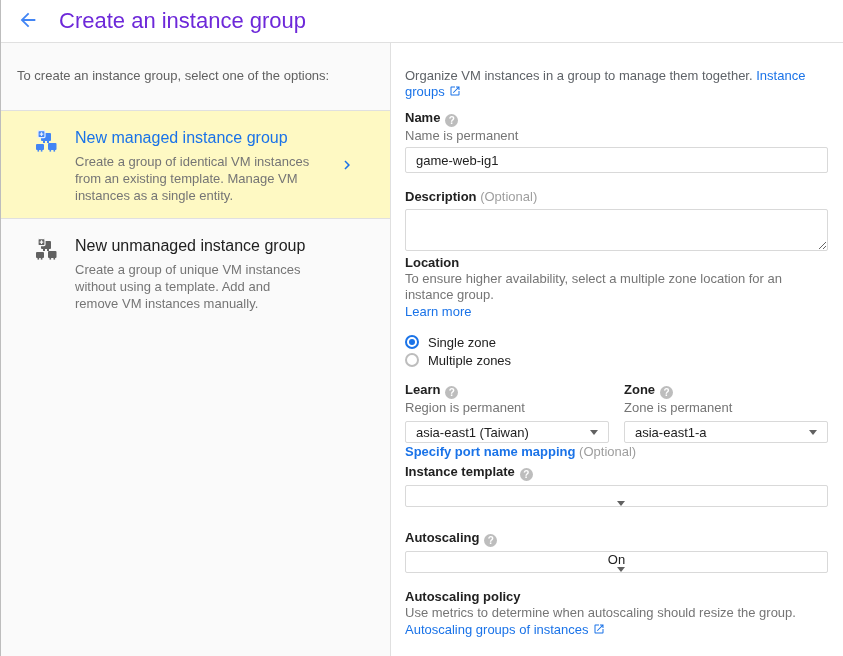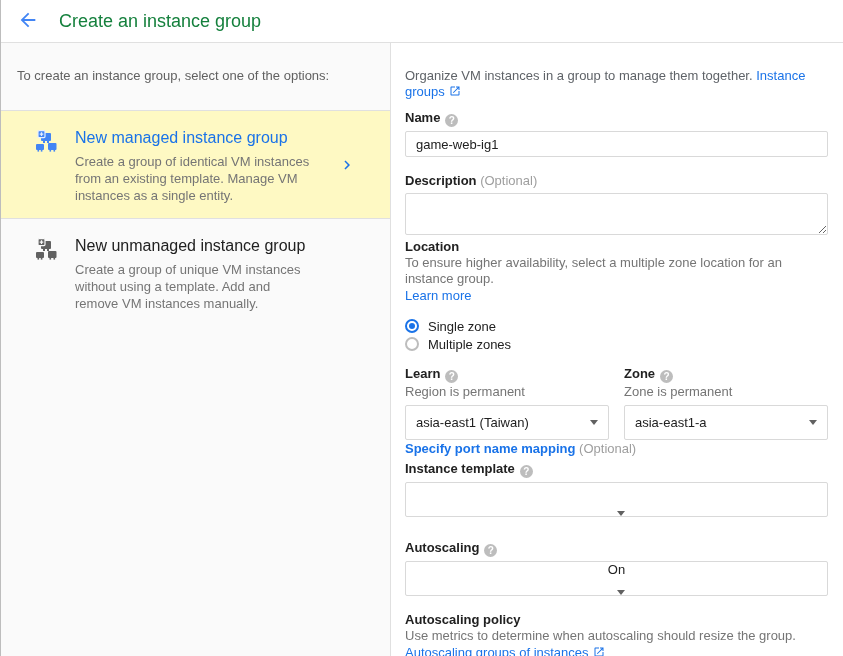--- a/index.html
+++ b/index.html
@@ -7,21 +7,21 @@
   body { font-family:"Liberation Sans","DejaVu Sans",sans-serif; color:#212121; }
   .page { position:relative; width:843px; height:656px; background:#fff; overflow:hidden;
           border-left:1px solid #bdbdbd; }
 
   
   .header { height:43px; display:flex; align-items:center; background:#fff;
             border-bottom:1px solid #e0e0e0; padding-left:15px; }
   .back-btn { width:24px; height:24px; border:none; background:transparent; cursor:pointer;
               color:#4285f4; display:flex; align-items:center; justify-content:center; }
   .back-btn svg { width:22px; height:22px; fill:currentColor; }
-  .page-title { font-size:18px; color:#15803d; margin-left:19px; font-weight:400; }
+  .page-title { font-size:22px; color:#6d28d9; margin-left:19px; font-weight:400; }
 
   
   .content { display:flex; height:613px; }
   .left-panel { width:390px; background:#fafafa; border-right:1px solid #e0e0e0; }
   .right-panel { flex:1; background:#fff; padding:25px 15px 0 14px; }
 
   
   .panel-intro { padding:25px 16px 26px 16px; font-size:13px; color:#616161; line-height:16px; }
   .option-card { position:relative; border-top:1px solid #e0e0e0; padding:17px 60px 14px 33px;
                  display:flex; cursor:pointer; }
@@ -71,21 +71,21 @@
   .radio { width:14px; height:14px; border-radius:50%; flex:0 0 14px; position:relative; }
   .radio.on { border:2px solid #1a73e8; }
   .radio.on::after { content:""; position:absolute; left:2px; top:2px; width:6px; height:6px;
                      border-radius:50%; background:#1a73e8; }
   .radio.off { border:2px solid #bdbdbd; }
   .radio-label { font-size:13px; color:#212121; margin-left:9px; line-height:16px; }
 
   .two-col { display:flex; gap:15px; }
   .col { flex:1; }
 
-  .select { height:35px; margin-top:6px; border:1px solid #d9d9d9; border-radius:2px; background:#fff;
+  .select { height:22px; margin-top:6px; border:1px solid #d9d9d9; border-radius:2px; background:#fff;
             display:flex; align-items:center; padding:0 10px; font-size:13px; color:#212121;
             cursor:pointer; justify-content:space-between; }
   .select .caret { width:0; height:0; border-left:4px solid transparent; border-right:4px solid transparent;
                    border-top:5px solid #616161; margin-left:8px; flex:0 0 auto; }
   .select.mt4 { margin-top:4px;flex-direction:column; }
 </style>
 </head>
 <body>
 
 <div class="page">
@@ -160,20 +160,21 @@
 
       <div class="form-intro">
         <span>Organize VM instances in a group to manage them together.</span>
         <a class="link">Instance groups</a><span class="link ext-icon"><svg viewBox="0 0 24 24">
               <path d="M19 19H5V5h7V3H5c-1.11 0-2 .9-2 2v14c0 1.1.89 2 2 2h14c1.1 0 2-.9 2-2v-7h-2v7zM14 3v2h3.59l-9.83 9.83 1.41 1.41L19 6.41V10h2V3h-7z"></path>
             </svg></span>
       </div>
 
       <div class="mt10">
         <div class="field-label"><span>Name</span><span class="help">?</span></div>
+        <div class="sub-label">Name is permanent</div>
         <input class="text-input" type="text" value="game-web-ig1" style="">
       </div>
 
       <div class="mt16">
         <div class="field-label"><span>Description</span> <span class="optional">(Optional)</span></div>
         <textarea class="textarea" style=""></textarea>
       </div>
 
       <div class="mt14">
         <div class="section-title">Location</div>

